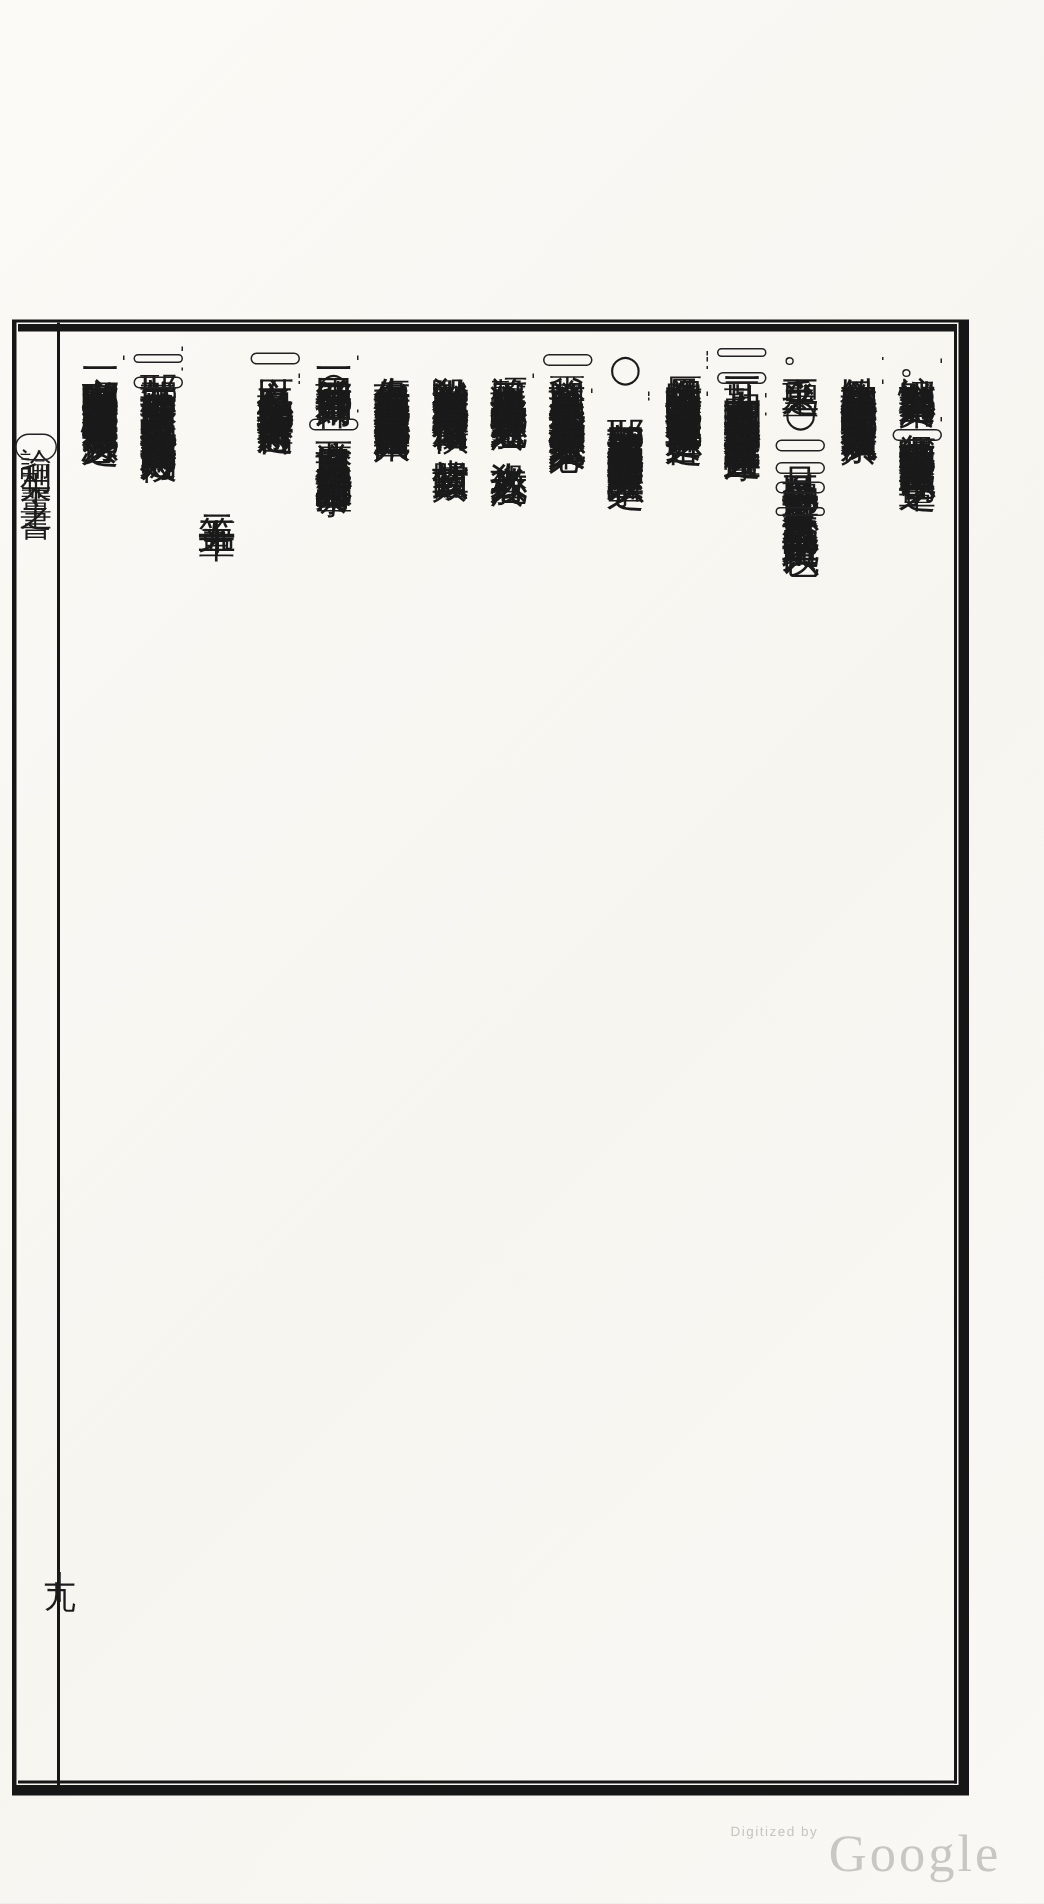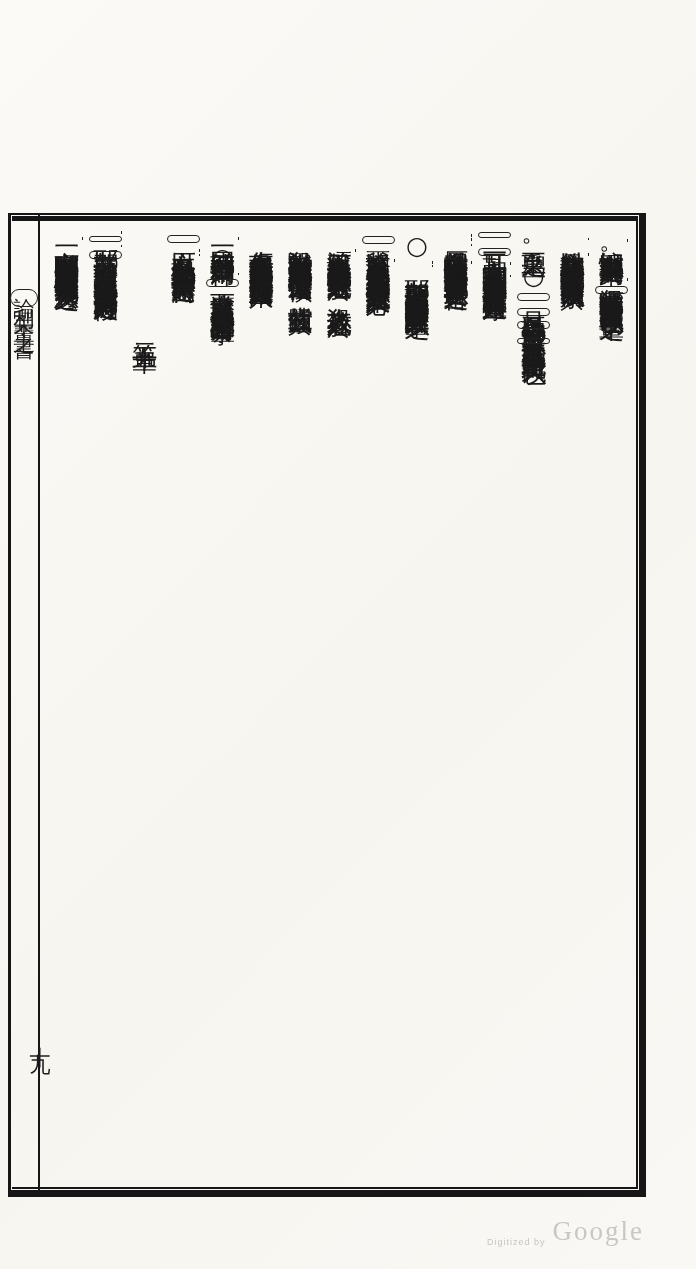--- a/index.html
+++ b/index.html
@@ -48,25 +48,25 @@
   }
   .col{line-height:38.9px;height:948px;}
   .col.heading{padding-top:93px;font-size:25px;}
   
   .pn{border-right:1.5px solid #222;padding-right:1px;}
   
   .box{border:1.5px solid #222;border-radius:10px;padding:1px 1px;margin:1px 0;}
   
   .watermark{
     position:absolute;left:487px;top:1216px;
-    color:#c7c5c2;display:flex;align-items:flex-end;gap:7px;
+    color:#c7c5c2;display:flex;align-items:flex-start;gap:7px;
     user-select:none;
   }
   .wm-prefix{font-family:"Liberation Sans",sans-serif;font-size:9px;letter-spacing:1px;}
-  .wm-brand{font-family:"Liberation Serif",serif;font-size:27px;letter-spacing:2px;color:#c9c7c4;}
+  .wm-brand{font-family:"Liberation Serif",serif;font-size:35px;letter-spacing:2px;color:#c9c7c4;}
 </style>
 </head>
 <body>
 
 <div class="page">
 
   <div class="frame-outer">
     <div class="frame-inner"></div>
     <div class="margin-rule"></div>
   </div>

